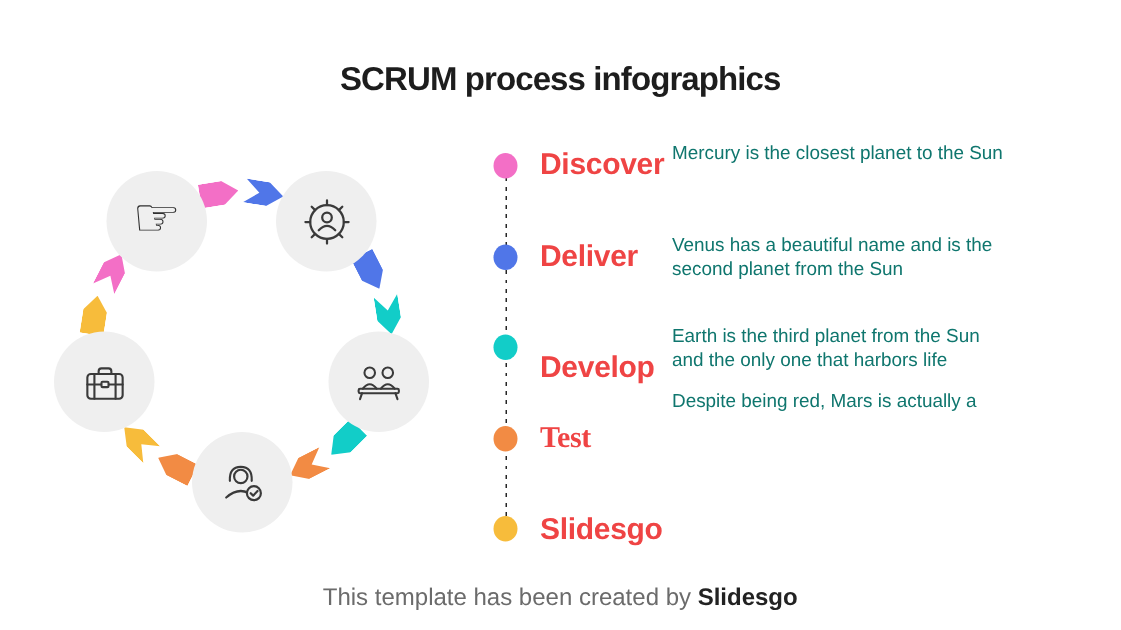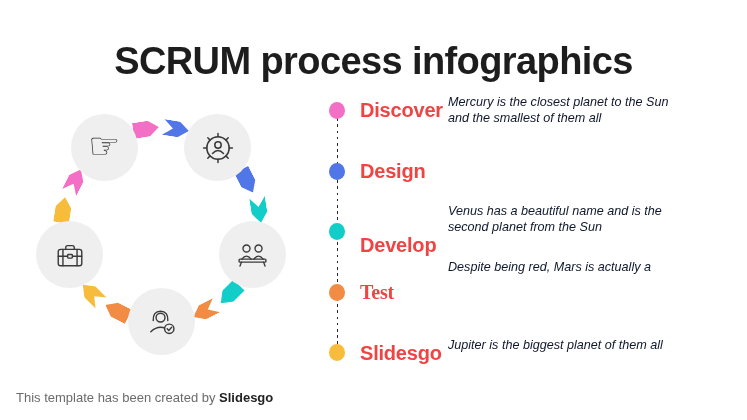--- a/index.html
+++ b/index.html
@@ -1,41 +1,41 @@
 <!DOCTYPE html>
 <html><head>
 <meta charset="utf-8">
 <style>
   html,body{margin:0;padding:0;background:#fff;}
   .stage{position:relative;width:747px;height:420px;background:#ffffff;overflow:hidden;
          font-family:"Liberation Sans",sans-serif;}
   
   .title{position:absolute;left:0;right:0;top:40px;text-align:center;
-         font-size:38px;font-weight:800;letter-spacing:-0.6px;color:#1d1d1d;}
+         font-size:22px;font-weight:800;letter-spacing:-0.6px;color:#1d1d1d;}
   
   .node{position:absolute;width:67px;height:67px;border-radius:50%;background:#efefef;
         display:flex;align-items:center;justify-content:center;z-index:2;}
   .node svg{stroke:#3a3a3a;fill:none;stroke-width:1.5;stroke-linecap:round;stroke-linejoin:round;}
   .hand-glyph{font-family:"DejaVu Sans",sans-serif;font-size:36px;color:#2f2f2f;line-height:1;
               transform:translateY(-2px);}
   .arr{position:absolute;width:26px;height:16px;z-index:1;}
   .arr.plain{clip-path:polygon(0% 0%,60% 0%,100% 50%,60% 100%,0% 100%);}
   .arr.notched{clip-path:polygon(0% 0%,60% 0%,100% 50%,60% 100%,0% 100%,38% 50%);}
   
   .tl-line{position:absolute;left:336.6px;top:112px;width:1.4px;height:238px;z-index:0;
            background-image:repeating-linear-gradient(to bottom,#262626 0 2.6px,transparent 2.6px 6.2px);}
   .dot{position:absolute;width:16px;height:17px;border-radius:50%;left:329.3px;z-index:1;}
   .tl-label{position:absolute;left:360px;width:110px;font-size:20px;font-weight:700;
             color:#ef4444;letter-spacing:-0.2px;line-height:24px;}
   .tl-desc{position:absolute;left:448px;width:280px;font-size:12.6px;line-height:16px;
-           color:#0f172a;font-style:italic;}
+           color:#0f766e;}
   .tl-desc div{white-space:nowrap;}
   
-  .footer{position:absolute;left:16px;right:0;top:390px;text-align:left;
-          font-size:13px;color:#6b6b6b;}
+  .footer{position:absolute;left:0;right:0;top:390px;text-align:center;
+          font-size:16px;color:#6b6b6b;}
   .footer b{color:#222;font-weight:700;}
 </style>
 </head>
 <body>
 
 <div class="stage">
 
   <div class="title">SCRUM process infographics</div>
 
   <div>
@@ -99,38 +99,38 @@
   <div>
     <div class="tl-line"></div>
 
     <div class="dot" style="top: 101.5px; background: rgb(243, 111, 198);"></div>
     <div class="dot" style="top: 162.5px; background: rgb(80, 118, 232);"></div>
     <div class="dot" style="top: 223px; background: rgb(18, 205, 200);"></div>
     <div class="dot" style="top: 283.5px; background: rgb(242, 139, 68);"></div>
     <div class="dot" style="top: 344px; background: rgb(247, 188, 59);"></div>
 
     <div class="tl-label" style="top:98px;">Discover</div>
-    <div class="tl-label" style="top:159px;">Design</div>
+    <div class="tl-label" style="top:159px;">Deliver</div>
     <div class="tl-label" style="top:233px;">Develop</div>
     <div class="tl-label" style="top:280px;font-family:Liberation Serif, serif;">Test</div>
     <div class="tl-label" style="top:340.5px;">Slidesgo</div>
 
     <div class="tl-desc" style="top:94px;">
       <div>Mercury is the closest planet to the Sun</div>
-      <div>and the smallest of them all</div>
     </div>
-    <div class="tl-desc" style="top:155px;margin-top:48px;">
+    <div class="tl-desc" style="top:155px;">
       <div>Venus has a beautiful name and is the</div>
       <div>second planet from the Sun</div>
     </div>
     <div class="tl-desc" style="top:215.5px;">
+      <div>Earth is the third planet from the Sun</div>
+      <div>and the only one that harbors life</div>
     </div>
     <div class="tl-desc" style="top:259px;">
       <div>Despite being red, Mars is actually a</div>
     </div>
     <div class="tl-desc" style="top:336.5px;">
-      <div>Jupiter is the biggest planet of them all</div>
     </div>
   </div>
 
   <div class="footer"><span>This template has been created by </span><b>Slidesgo</b></div>
 
 </div>
 
 </body></html>

